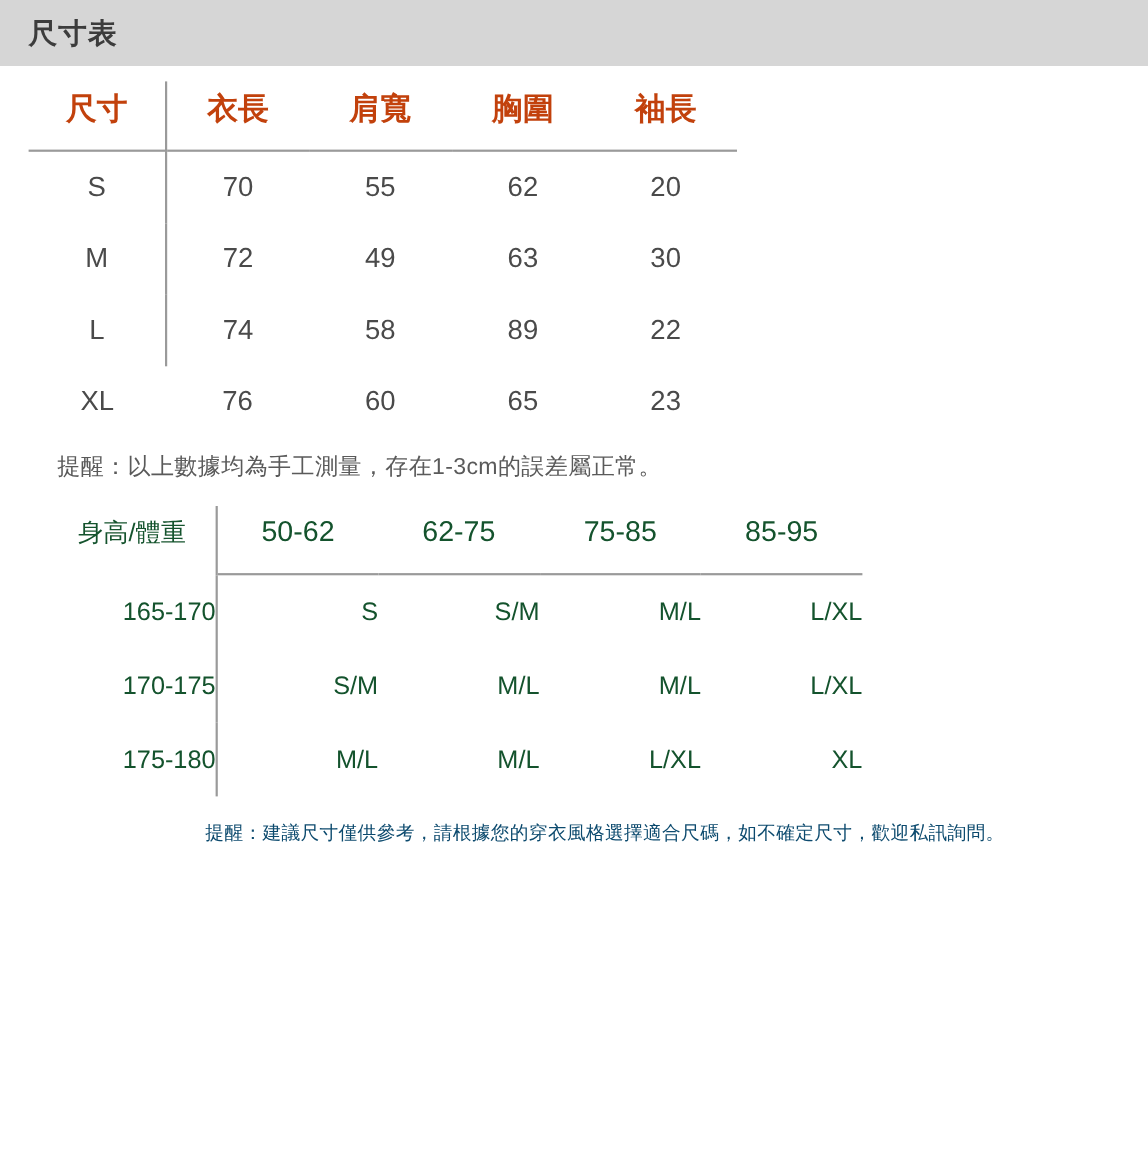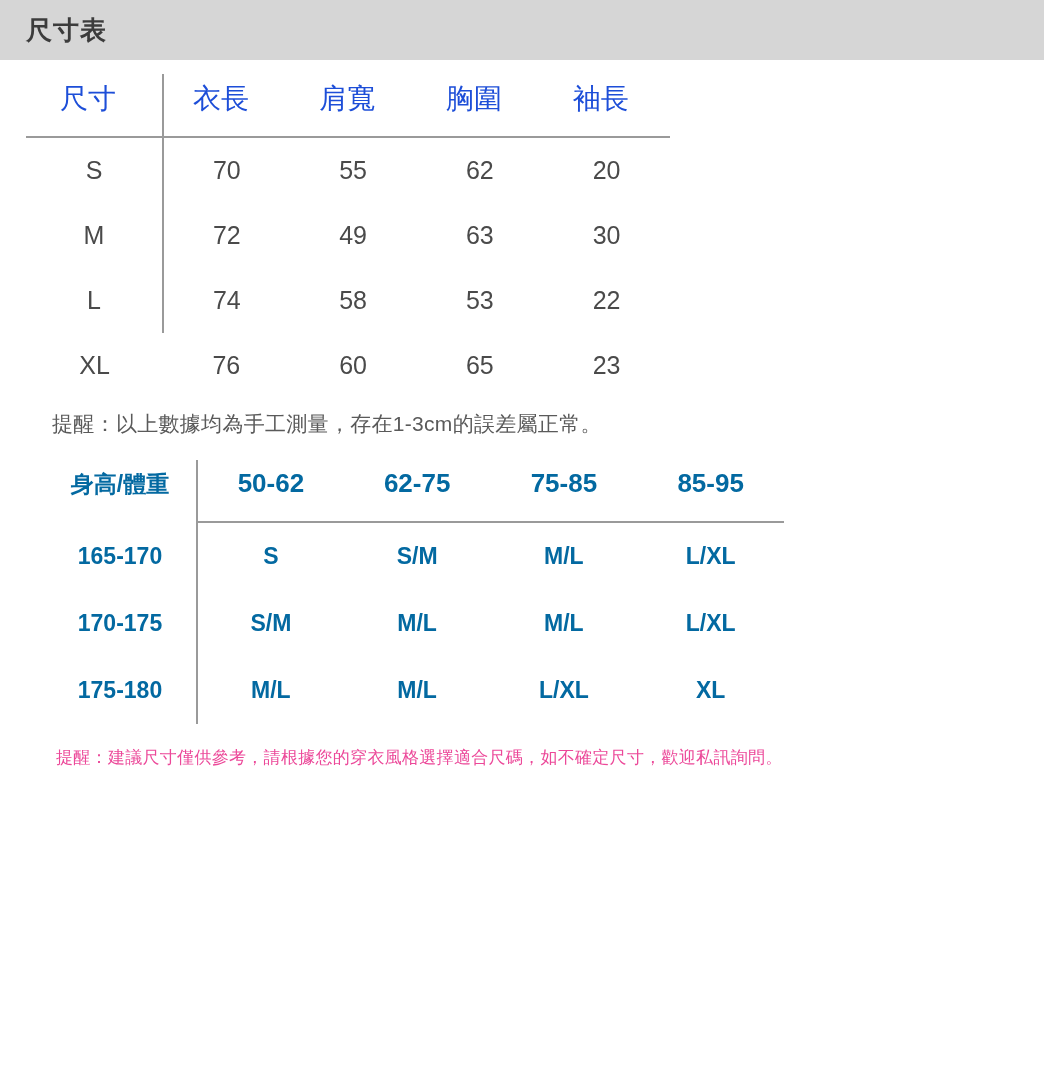--- a/index.html
+++ b/index.html
@@ -47,23 +47,23 @@
     table-layout: fixed;
   }
   table.size-table th,
   table.size-table td {
     text-align: center;
     font-weight: normal;
     color: #4a4a4a;
   }
   table.size-table thead th {
     font-size: 28px;
-    font-weight: normal;
-    color: #1d4ed8;
-    padding: 6px 12px 18px 0;
+    font-weight: bold;
+    color: #c2410c;
+    padding: 6px 0 18px 0;
     border-bottom: 2px solid #9a9a9a;
   }
   table.size-table thead th.col-label {
     width: 124px;
     border-right: 2px solid #9a9a9a;
   }
   table.size-table tbody td {
     font-size: 25px;
     padding: 18px 0;
   }
@@ -88,51 +88,53 @@
   table.rec-table {
     border-collapse: collapse;
     margin-top: 18px;
     margin-left: 44px;
     width: 740px;
     table-layout: fixed;
   }
   table.rec-table th,
   table.rec-table td {
     text-align: center;
-    font-weight: bold;
-    color: #0369a1;
+    font-weight: normal;
+    color: #14532d;
   }
   table.rec-table thead th {
     font-size: 26px;
     padding: 8px 0 22px 0;
     border-bottom: 2px solid #9a9a9a;
   }
   table.rec-table thead th.corner {
     width: 152px;
     border-right: 2px solid #9a9a9a;
     border-bottom: none;
     font-size: 23px;
   }
   table.rec-table tbody td {
     font-size: 23px;
     padding: 20px 0;
+    text-align: right;
   }
   table.rec-table tbody td.row-label {
     width: 152px;
     border-right: 2px solid #9a9a9a;
     font-size: 23px;
   }
   table.rec-table tbody tr:last-child td.row-label {
     border-right: 2px solid #9a9a9a;
   }
   .note-bottom {
     font-size: 17px;
-    color: #ec4899;
+    color: #0c4a6e;
     margin: 22px 0 0 56px;
     letter-spacing: 0.3px;
+    text-align: center;
   }
 </style>
 </head>
 <body>
 
 <div class="page">
 
   <div class="section-header">
     <span class="title">尺寸表</span>
   </div>
@@ -160,21 +162,21 @@
           <td class="col-label">M</td>
           <td>72</td>
           <td>49</td>
           <td>63</td>
           <td>30</td>
         </tr>
         <tr>
           <td class="col-label">L</td>
           <td>74</td>
           <td>58</td>
-          <td>53</td>
+          <td>89</td>
           <td>22</td>
         </tr>
         <tr>
           <td class="col-label">XL</td>
           <td>76</td>
           <td>60</td>
           <td>65</td>
           <td>23</td>
         </tr>
       </tbody>

